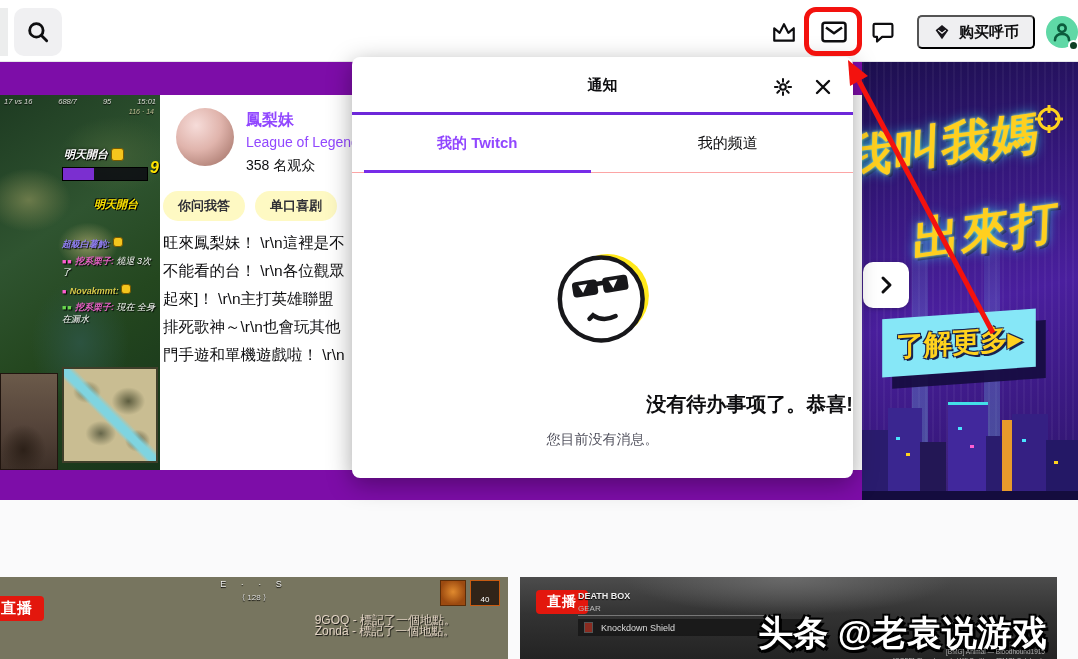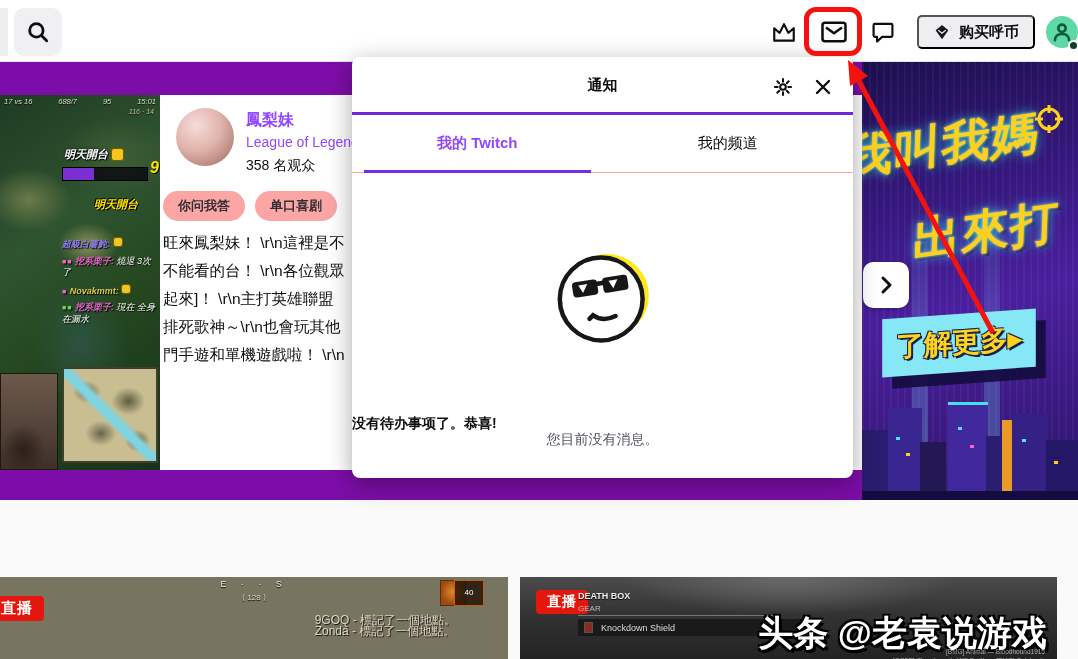--- a/index.html
+++ b/index.html
@@ -69,21 +69,21 @@
                radial-gradient(18px 16px at 80% 78%, #5a5a40 0%, rgba(0,0,0,0) 70%),
                #c9bd92; }
 
   
   .stream-avatar { position:absolute; left:176px; top:108px; width:58px; height:58px; border-radius:50%; z-index:2;
                    background: radial-gradient(circle at 35% 30%, #f6dcd9 0%, #e0b4ac 45%, #b98a80 75%, #a1756b 100%); cursor:pointer; }
   .stream-name { position:absolute; left:246px; top:110px; font-size:16px; font-weight:700; color:#9147ff; z-index:2; cursor:pointer; }
   .stream-cat { position:absolute; left:246px; top:134px; font-size:14px; color:#9147ff; z-index:2; white-space:nowrap; cursor:pointer; }
   .stream-viewers { position:absolute; left:246px; top:157px; font-size:14px; color:#0e0e10; z-index:2; }
   .tag-row { position:absolute; left:163px; top:191px; display:flex; gap:10px; z-index:2; }
-  .tag-pill { padding:6px 15px; border-radius:18px; background:#fca5a5; font-size:13px; font-weight:600; color:#2f2f35; cursor:pointer; white-space:nowrap; }
+  .tag-pill { padding:6px 15px; border-radius:18px; background:#fef9c3; font-size:13px; font-weight:600; color:#2f2f35; cursor:pointer; white-space:nowrap; }
   .desc { position:absolute; left:163px; top:229px; width:190px; z-index:2; font-size:15.5px; color:#0e0e10; line-height:28px; }
   .desc div { white-space:nowrap; overflow:hidden; }
 
   
   #banner { position:absolute; left:862px; top:62px; width:216px; height:438px; z-index:3; overflow:hidden;
     background:
       repeating-linear-gradient(90deg, rgba(255,255,255,.045) 0 2px, rgba(0,0,0,0) 2px 7px),
       linear-gradient(165deg,#1c0f4e 0%,#35177c 30%,#4a1f9e 55%,#2c1468 100%); }
   .beam { position:absolute; width:16px; height:320px; top:130px;
           background:linear-gradient(180deg, rgba(0,0,0,0), rgba(130,230,255,.16) 40%, rgba(130,230,255,.30)); }
@@ -112,21 +112,21 @@
   .panel-title { position:absolute; left:0; right:0; top:19px; text-align:center; font-size:15px; font-weight:700; }
   .panel-gear { position:absolute; right:56px; top:16px; width:28px; height:28px; display:flex;
                 align-items:center; justify-content:center; cursor:pointer; border-radius:4px; }
   .panel-close { position:absolute; right:16px; top:16px; width:28px; height:28px; display:flex;
                  align-items:center; justify-content:center; cursor:pointer; border-radius:4px; }
   .tabs { display:flex; height:58px; border-bottom:1px solid #fca5a5; }
   .tab { flex:1; display:flex; align-items:center; justify-content:center; font-size:15px; cursor:pointer; position:relative; }
   .tab.active { color:#9147ff; font-weight:600; }
   .tab.active::after { content:""; position:absolute; left:12px; right:12px; bottom:-1px; height:3px; background:#772ce8; }
   .empty-face { position:absolute; left:50%; top:188px; transform:translateX(-50%); }
-  .empty-title { position:absolute; left:0; right:0; top:334px; text-align:left; font-size:14px; font-weight:800; color:#0e0e10;margin-top:24px; }
+  .empty-title { position:absolute; left:0; right:0; top:334px; text-align:right; font-size:20px; font-weight:800; color:#0e0e10; }
   .empty-sub { position:absolute; left:0; right:0; top:374px; text-align:center; font-size:14px; color:#53535f; }
 
   
   #below { position:absolute; left:0; top:500px; width:1078px; height:159px; background:#fafafb; z-index:2; }
   .thumb { position:absolute; top:577px; height:82px; overflow:hidden; z-index:3; cursor:pointer; }
   #thumb-left { left:0; width:508px;
     background:
       radial-gradient(70px 45px at 12% 70%, #7c5a41 0%, rgba(0,0,0,0) 70%),
       radial-gradient(90px 55px at 34% 28%, #8a8a74 0%, rgba(0,0,0,0) 70%),
       radial-gradient(110px 65px at 58% 62%, #5d6b4f 0%, rgba(0,0,0,0) 70%),
@@ -138,23 +138,23 @@
       radial-gradient(220px 50px at 50% 0%, #6a6a6a 0%, rgba(0,0,0,0) 75%),
       linear-gradient(180deg,#4c4c4c 0%,#333 45%,#232323 100%); }
   .live-badge { position:absolute; background:#e3170d; color:#fff; font-weight:700; border-radius:4px;
                 padding:3px 11px; letter-spacing:1px; }
   .compass { position:absolute; left:0; right:0; top:2px; text-align:center; font-size:9px;
              color:rgba(255,255,255,.88); letter-spacing:6px; text-shadow:0 1px 1px #000; }
   .compass-deg { position:absolute; left:0; right:0; top:16px; text-align:center; font-size:8px;
                  color:rgba(255,255,255,.8); text-shadow:0 1px 1px #000; }
   .killfeed-l { position:absolute; right:52px; top:38px; font-size:12px; line-height:11px; color:#ecdccd;
                 text-align:left; text-shadow:1px 1px 1px #000; opacity:.9; }
-  .corner-box { position:absolute; right:24px; top:3px; width:30px; height:26px; background:rgba(30,16,8,.8);
+  .corner-box { position:absolute; right:8px; top:3px; width:30px; height:26px; background:rgba(30,16,8,.8);
                 border:1px solid #c75b12; color:#fff; font-size:8px; display:flex; align-items:flex-end;
-                justify-content:center; padding-bottom:8px; }
+                justify-content:center; padding-bottom:1px; }
   .corner-skull { position:absolute; right:42px; top:3px; width:26px; height:26px;
                   background:radial-gradient(circle at 50% 45%, #e08a2e 0%, #9c4a10 70%); border:1px solid #5c2d08; }
   .deathbox { position:absolute; left:58px; top:14px; width:250px; font-size:9px; color:#ddd; }
   .deathbox-title { font-size:9px; font-weight:700; color:#eee; text-shadow:0 1px 1px #000; margin-bottom:3px; }
   .gear-hdr { font-size:8px; color:#bbb; border-bottom:1px solid #777; padding-bottom:2px; margin-bottom:3px; width:200px; }
   .gear-item { display:flex; align-items:center; gap:8px; background:rgba(22,22,22,.82); width:230px;
                height:17px; margin-bottom:4px; padding-left:6px; font-size:9px; color:#ddd; }
   .gear-item .sq { width:9px; height:11px; background:#8a2b20; border:1px solid #555; }
   .big-title { position:absolute; right:10px; top:33px; font-size:35px; font-weight:900; color:#fff; white-space:nowrap;
                text-shadow:3px 3px 0 #000,-2px -2px 0 #000,2px -2px 0 #000,-2px 2px 0 #000,0 3px 0 #000; }

